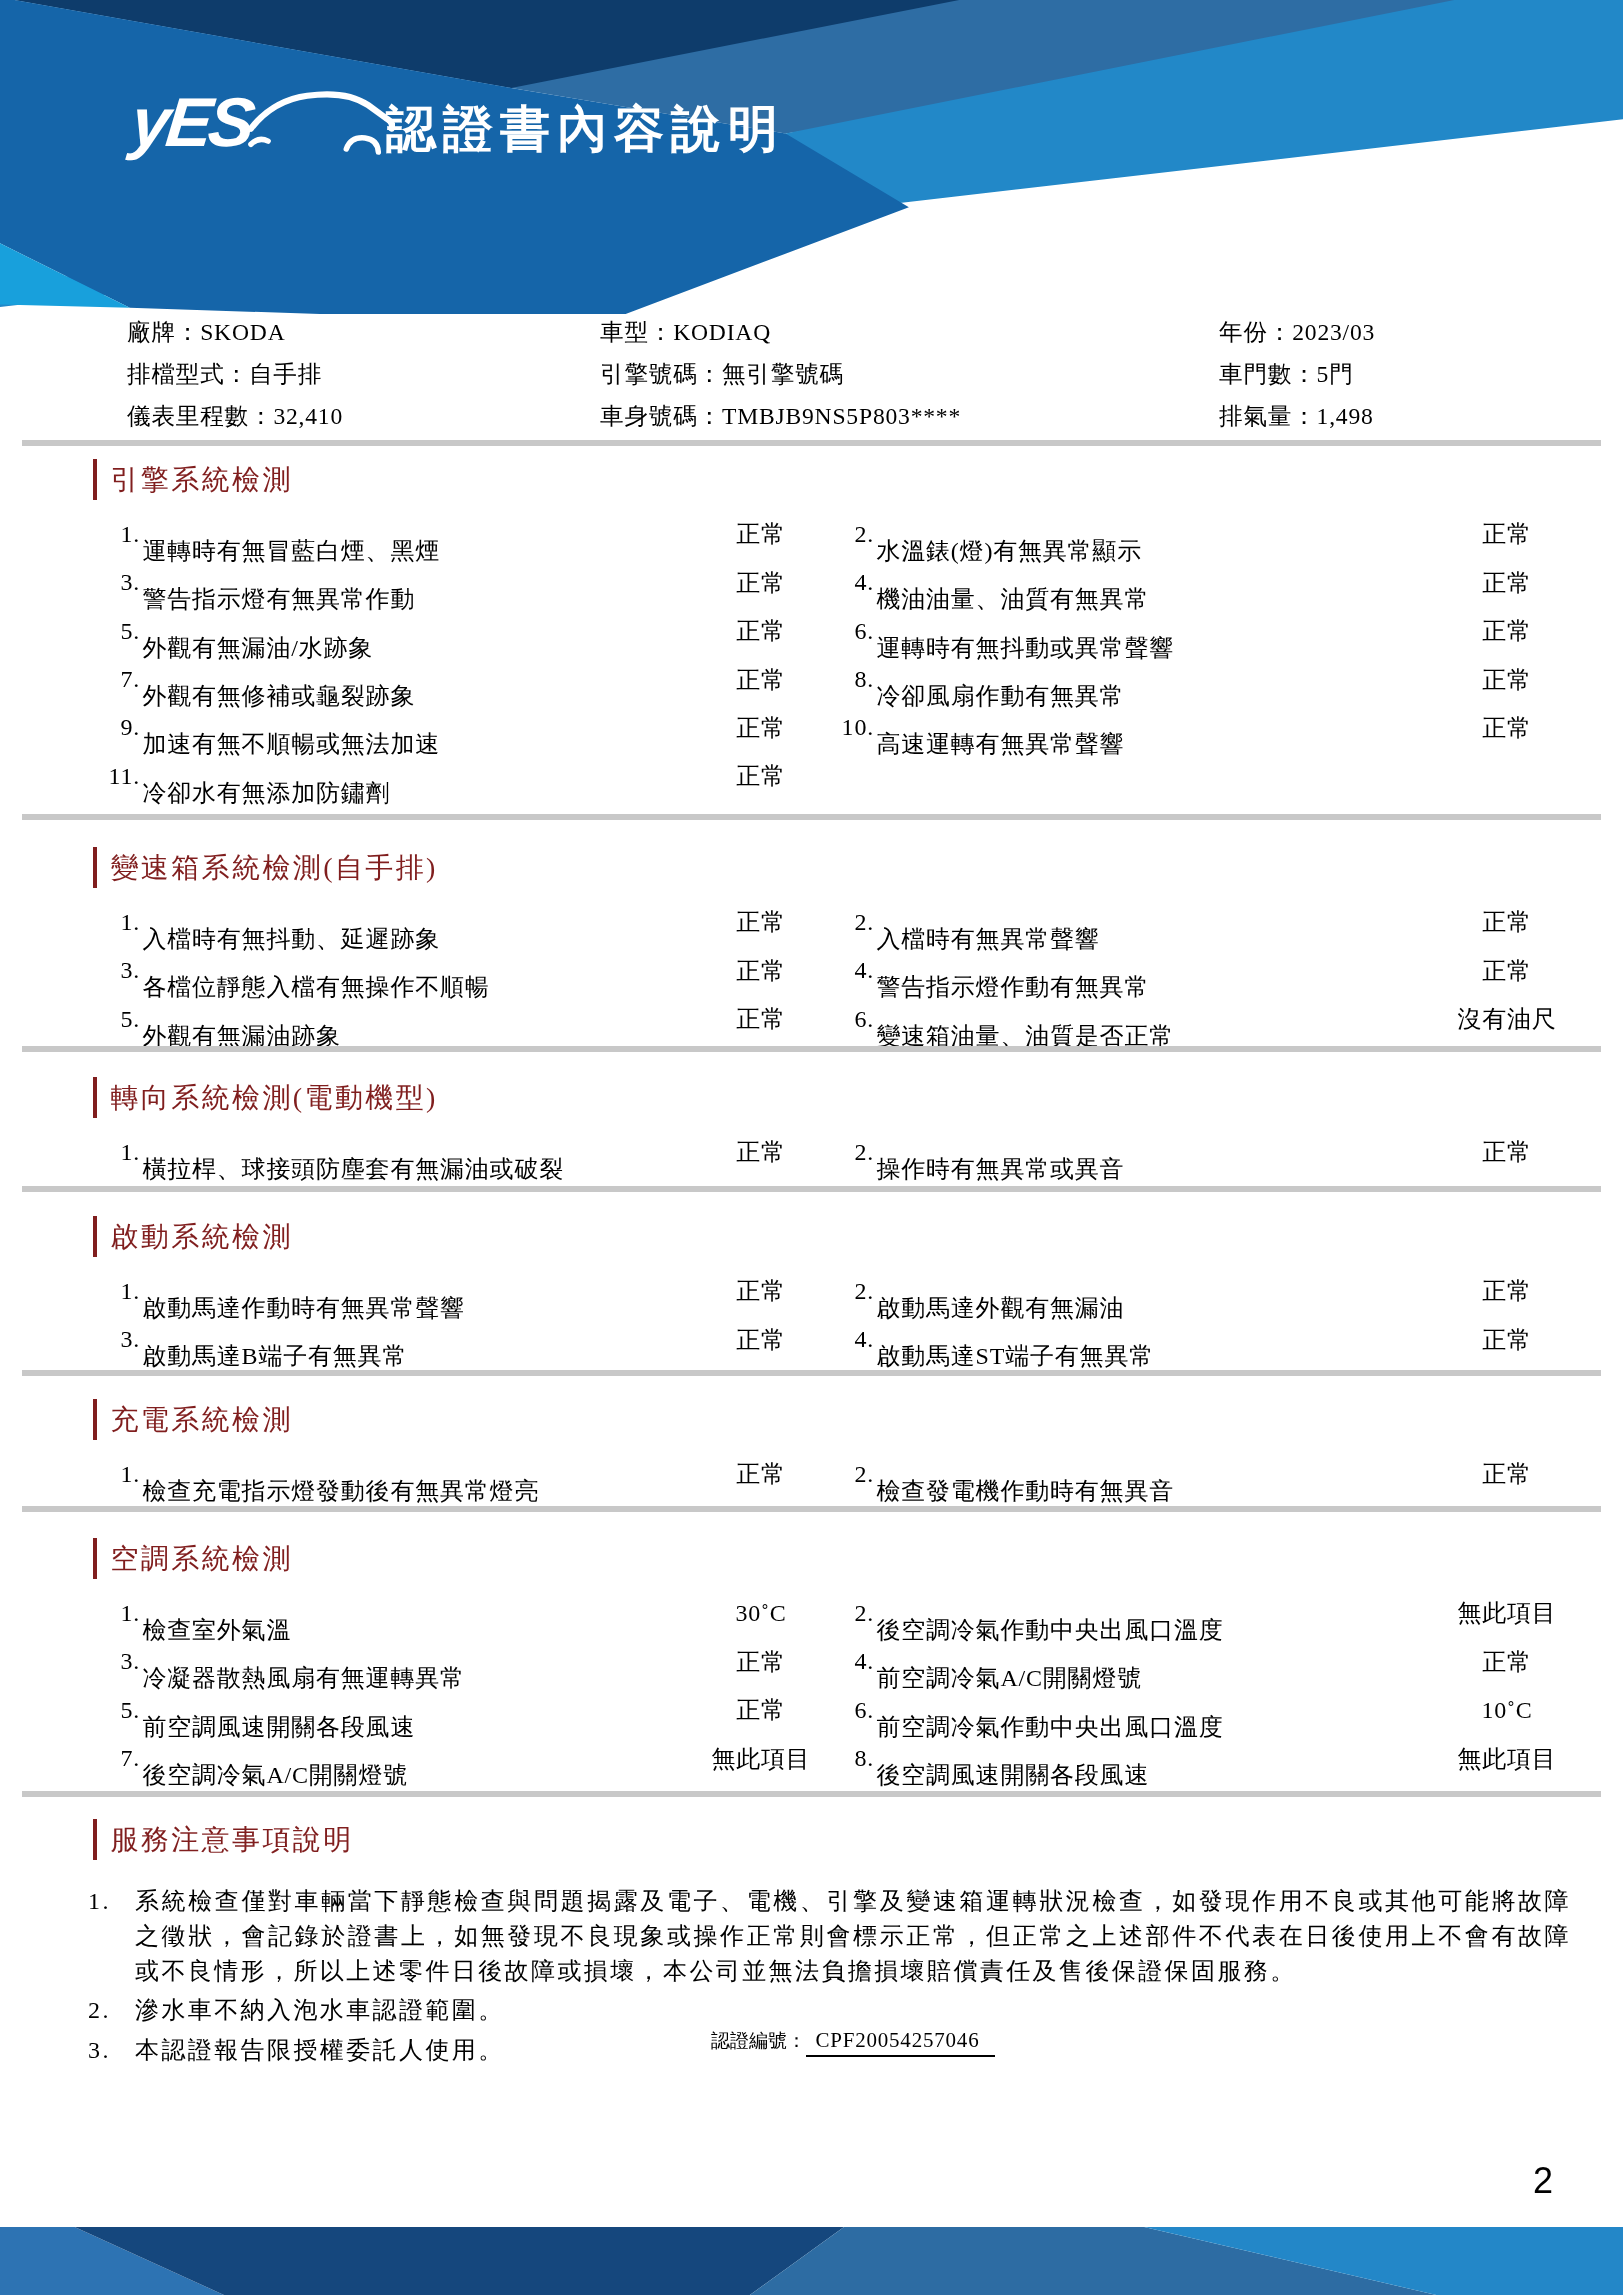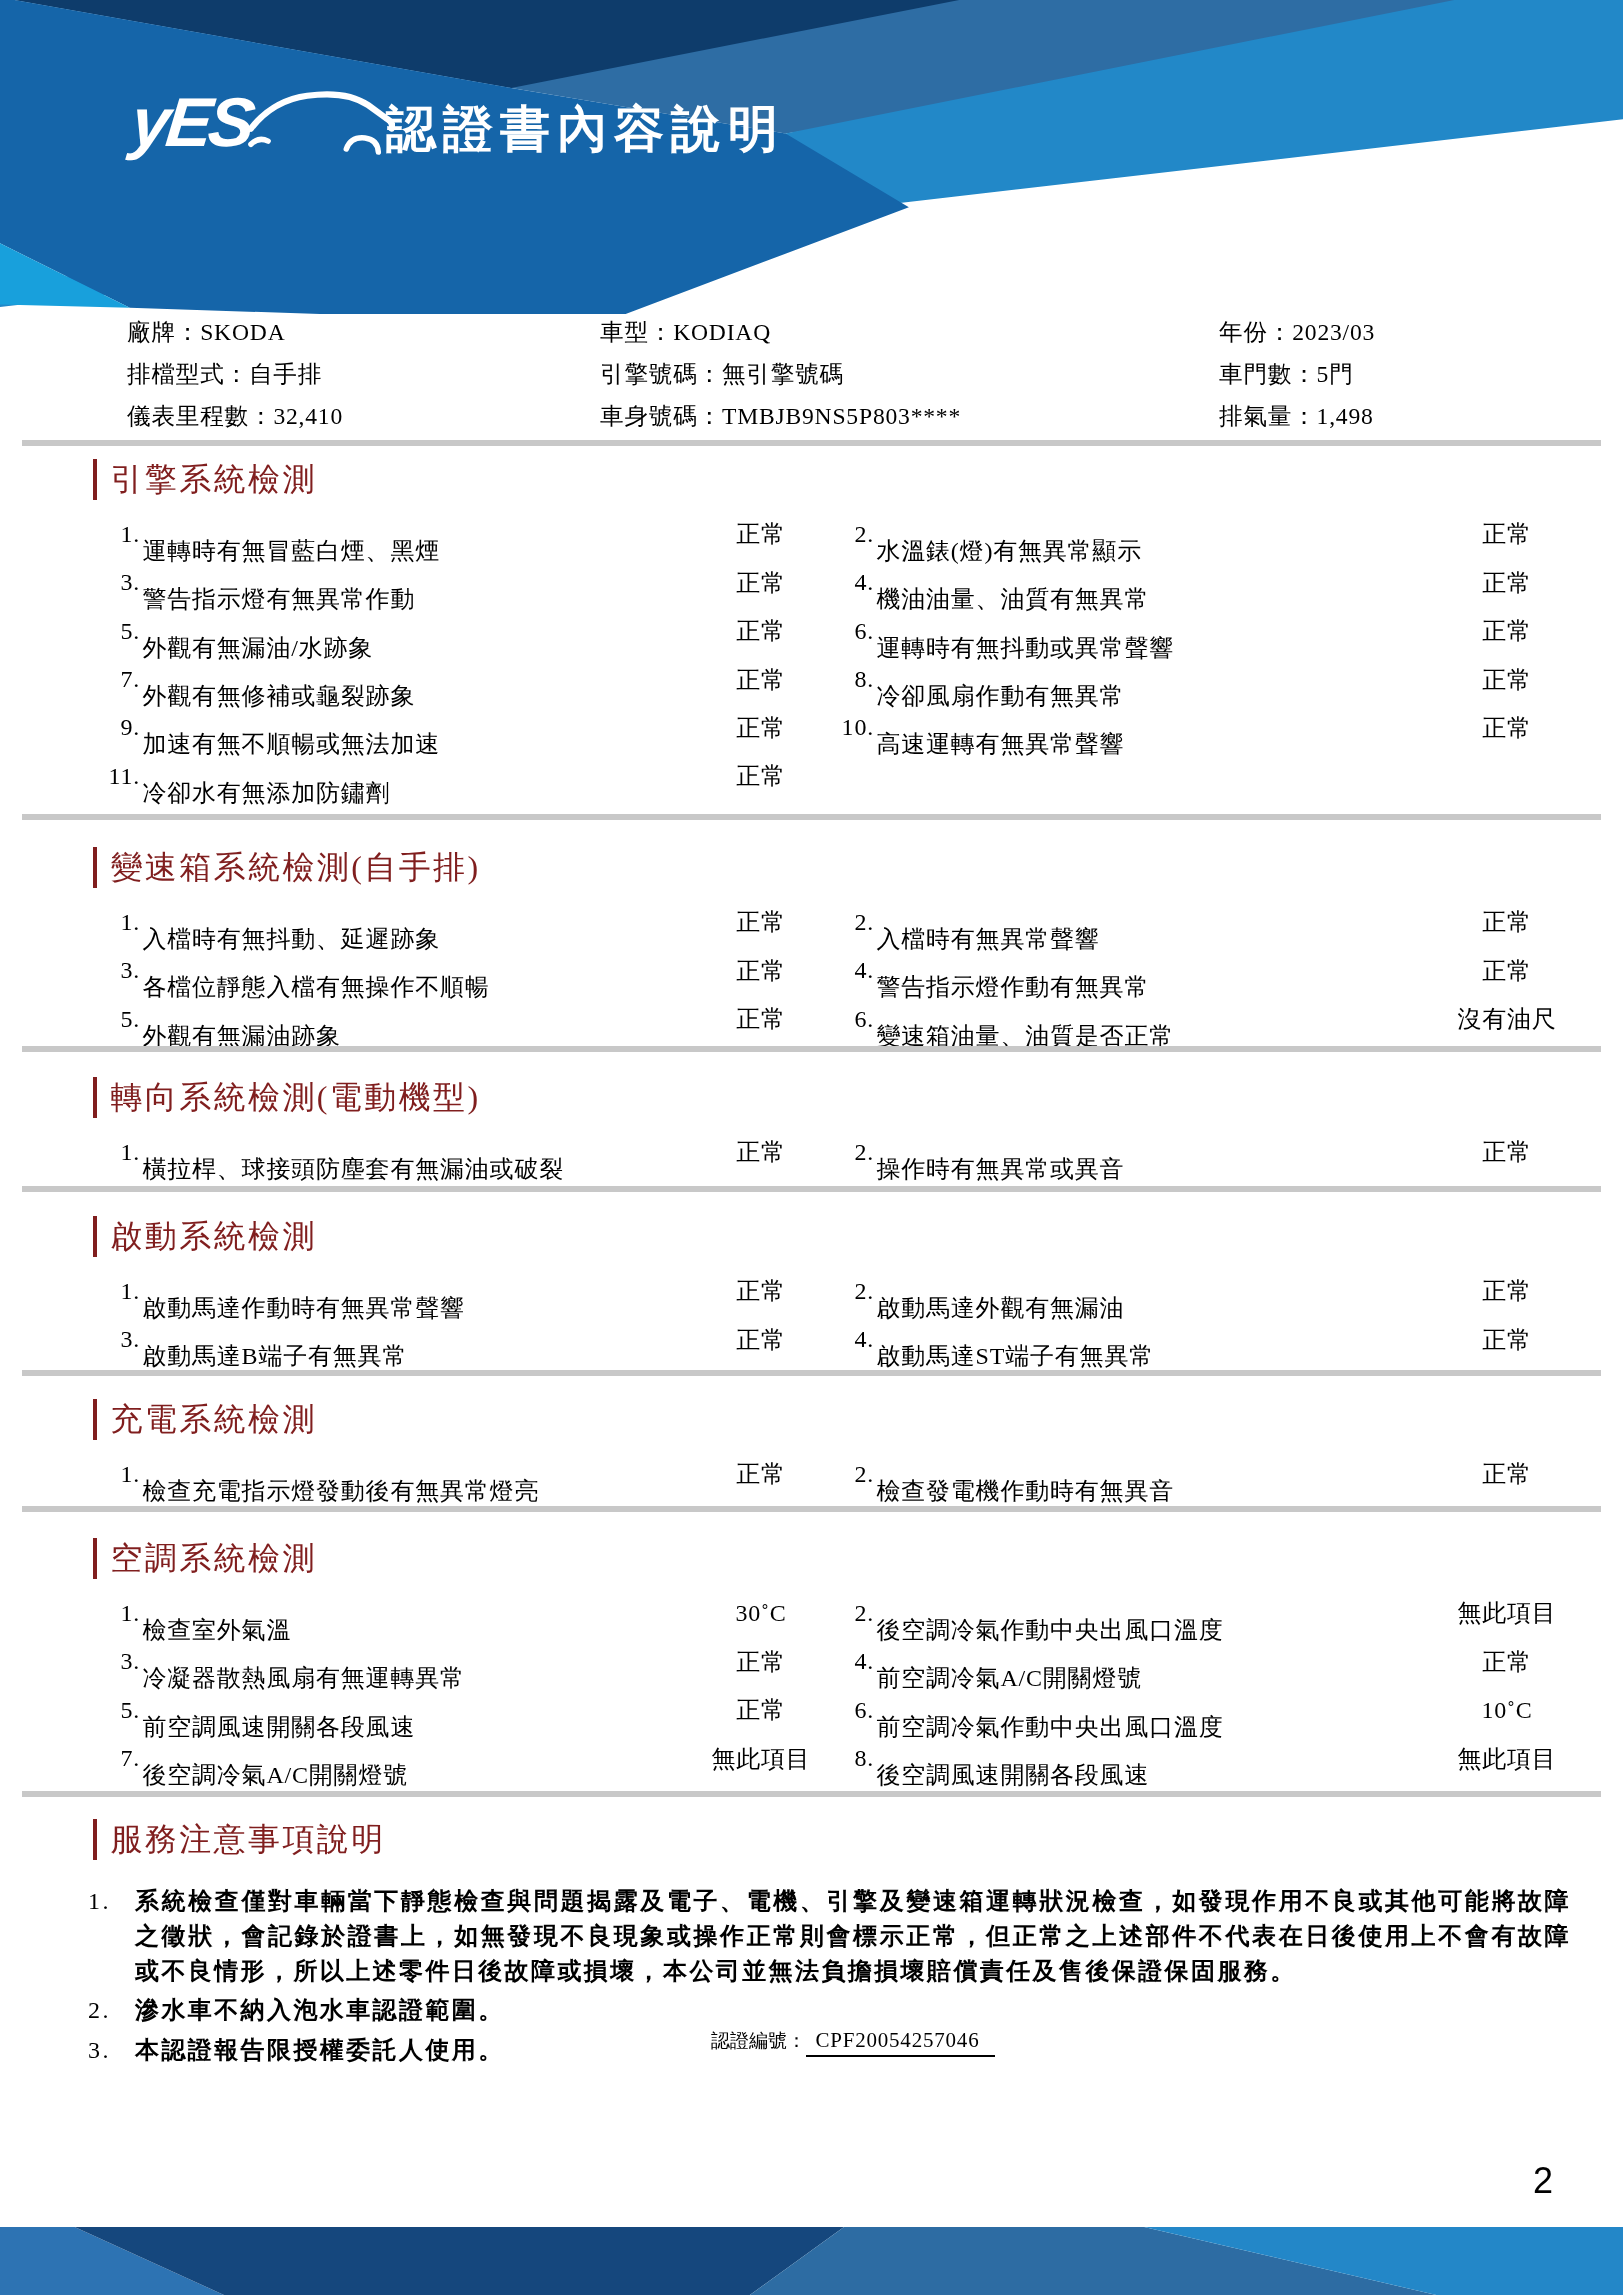--- a/index.html
+++ b/index.html
@@ -21,33 +21,33 @@
                 letter-spacing:7px;font-family:"Liberation Sans",sans-serif;white-space:nowrap;}
   
   .vehicle-info{position:absolute;top:311px;left:127px;right:47px;display:grid;
                 grid-template-columns:473px 619px 1fr;font-size:23.6px;}
   .info-field{height:42px;display:flex;align-items:center;letter-spacing:0.8px;white-space:nowrap;text-align:right;}
   
   .divider{position:absolute;left:22px;right:22px;height:5.5px;background:#c8c8c8;}
   
   .section{position:absolute;left:0;right:0;}
   .section-title{margin-left:93px;border-left:4.7px solid #801e1e;padding-left:13.4px;height:41px;
-                 display:flex;align-items:center;color:#801e1e;font-size:32px;letter-spacing:2.4px;white-space:nowrap;}
+                 display:flex;align-items:center;color:#801e1e;font-size:28px;letter-spacing:2.4px;white-space:nowrap;}
   .items{margin:20.4px 49px 0 94px;display:grid;grid-template-columns:1fr 134px 1.02fr 134px;row-gap:20.4px;}
   .item-cell{height:28px;display:flex;align-items:center;font-size:24px;letter-spacing:0.8px;white-space:nowrap;}
   .item-num{display:inline-block;width:46px;text-align:right;flex:none;}
   .item-label{margin-left:2.4px;margin-top:33px;}
   .item-status{height:28px;display:flex;align-items:center;justify-content:center;font-size:24px;letter-spacing:0.8px;white-space:nowrap;}
   
   .notes-section{position:absolute;left:0;right:0;top:1819px;}
   .notes-list{margin:23.6px 52px 0 88px;}
   .note{display:flex;font-size:24px;line-height:35px;letter-spacing:2.4px;}
   .note + .note{margin-top:4.7px;}
   .note-num{width:47px;flex:none;}
-  .note-text{flex:1;text-align:justify;font-weight:bold;}
+  .note-text{flex:1;text-align:justify;}
   .cert-line{position:absolute;left:711px;top:2028px;font-size:19px;display:flex;align-items:baseline;white-space:nowrap;justify-content:center;}
   .cert-number{border-bottom:2.4px solid #000;padding:0 15.7px 2.4px 9.4px;font-size:21px;letter-spacing:0.8px;}
   .page-number{position:absolute;left:1533px;top:2160px;font-size:36px;font-family:"Liberation Sans",sans-serif;}
   
   .footer{position:absolute;left:0;bottom:0;width:1623px;height:68px;}
   .ft{position:absolute;inset:0;}
   .ft-left  {background:#2d73b3;clip-path:polygon(0 0,4.6% 0,13.8% 100%,0 100%);}
   .ft-navy  {background:#15477d;clip-path:polygon(4.6% 0,52% 0,46.2% 100%,13.8% 100%);}
   .ft-steel {background:#2d6ca3;clip-path:polygon(52% 0,70.5% 0,88.5% 100%,46.2% 100%);}
   .ft-bright{background:#2387c8;clip-path:polygon(70.5% 0,100% 0,100% 100%,88.5% 100%);}

